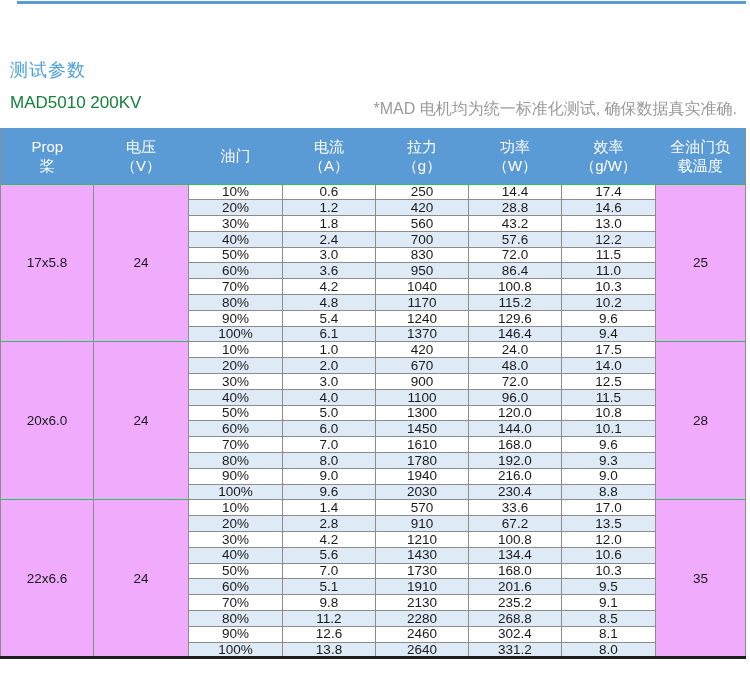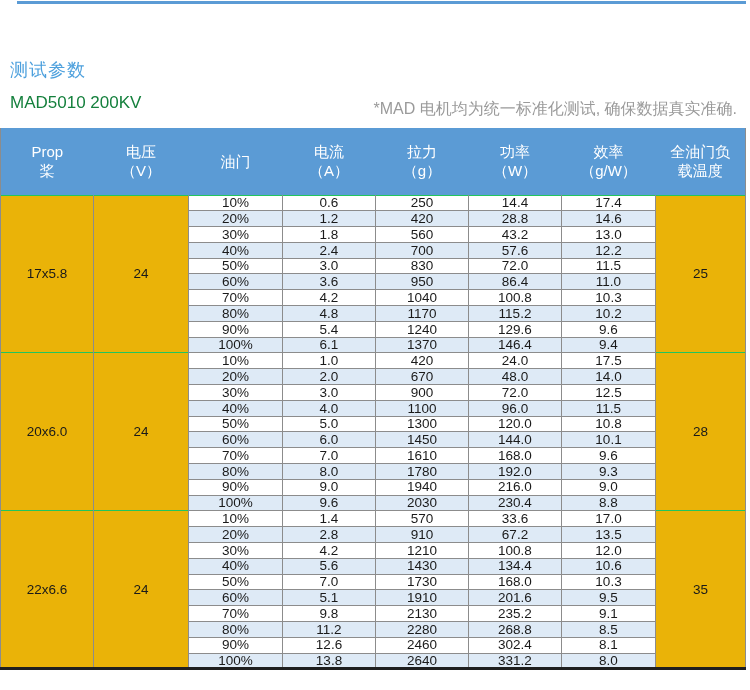--- a/index.html
+++ b/index.html
@@ -28,40 +28,40 @@
   }
   table.spec {
     position: absolute; top: 128px; left: 0;
     width: 745px;
     border-collapse: collapse;
     table-layout: fixed;
     border-left: 1px solid #8c8c8c;
     border-right: 1px solid #8c8c8c;
     border-bottom: 3px solid #1f1f1f;
   }
-  thead tr { height: 67px; }
+  thead tr { height: 56px; }
   thead th {
     background: #5b9bd5; color: #ffffff;
     font-weight: 400; font-size: 15px;
     text-align: center; vertical-align: middle;
     border: none; line-height: 19px;
     padding: 0;
   }
   tbody td {
     height: 15.8px;
     font-size: 13.5px; color: #1a1a1a;
     text-align: center; vertical-align: middle;
     padding: 0; line-height: 1;
     background: #ffffff;
   }
   tbody td.sub { border: 1px solid #8c8c8c; }
   tbody td.merged {
     border-left: 1px solid #8c8c8c;
     border-right: 1px solid #8c8c8c;
-    background: #eab308;
+    background: #f0abfc;
   }
   tbody tr.striped td.sub { background: #deeaf6; }
   tbody tr.group-start td { border-top: 1px solid #22c55e; }
 </style>
 </head>
 <body>
 
 <div class="top-bar"></div>
 
 <h1 class="page-title">测试参数</h1>

